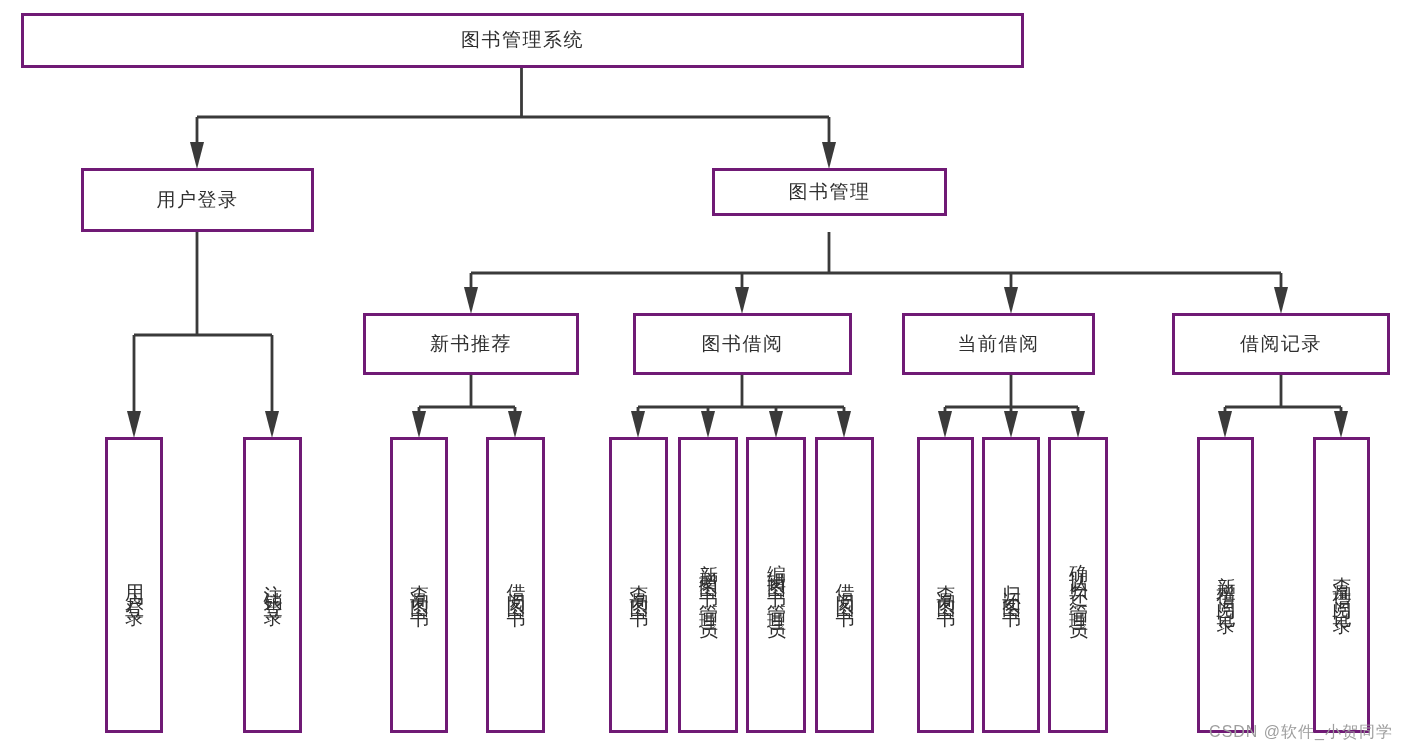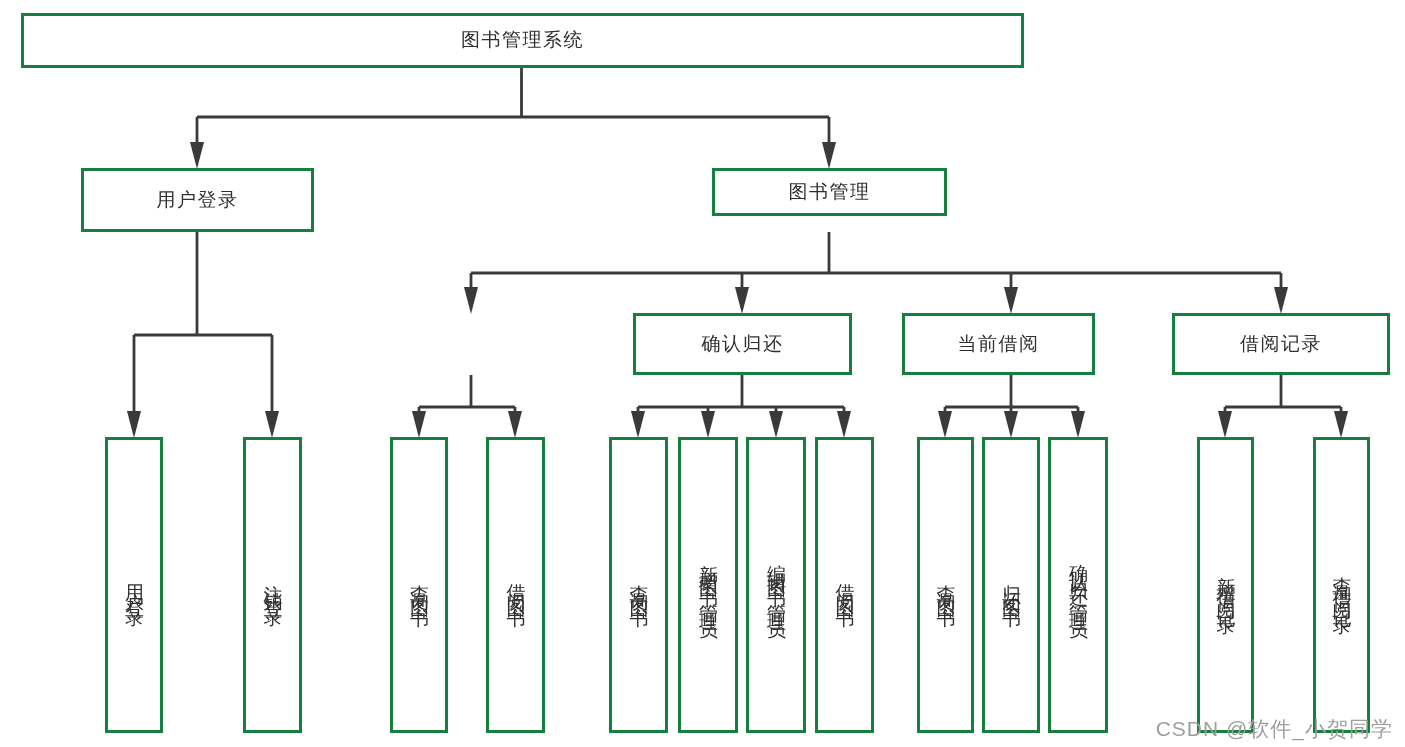--- a/index.html
+++ b/index.html
@@ -7,21 +7,21 @@
     position:relative;
     width:1405px;height:747px;
     background:#ffffff;
     font-family:"Liberation Sans","DejaVu Sans",sans-serif;
     overflow:hidden;
   }
   .edges{position:absolute;left:0;top:0;width:1405px;height:747px;}
   .box{
     position:absolute;
     box-sizing:border-box;
-    border:3px solid #15803d;
+    border:3px solid #701a75;
     background:#ffffff;
     display:flex;
     align-items:center;
     justify-content:center;
     color:#2f2f2f;
     font-size:19px;
     letter-spacing:1.5px;
     text-align:center;
     line-height:1.2;
   }
@@ -29,21 +29,21 @@
     writing-mode:vertical-lr;
     text-orientation:mixed;
     letter-spacing:8px;
     font-size:19px;
     padding:6px 0;
   }
   .watermark{
     position:absolute;
     right:12px;
     bottom:4px;
-    font-size:21px;
+    font-size:16px;
     color:#9e9e9e;
     letter-spacing:1px;
     white-space:nowrap;
   }
 </style>
 </head>
 <body>
 
 <div class="stage">
 
@@ -77,21 +77,22 @@
       <polygon points="1225,438 1218,411 1232,411"></polygon>
       <polygon points="1341,438 1334,411 1348,411"></polygon>
     </g>
   </svg>
 
   <div class="box" style="left:21px;top:13px;width:1003px;height:55px">图书管理系统</div>
 
   <div class="box" style="left:81px;top:168px;width:233px;height:64px">用户登录</div>
   <div class="box" style="left:712px;top:168px;width:235px;height:48px">图书管理</div>
 
-  <div class="box" style="left:633px;top:313px;width:219px;height:62px">确认归还</div>
+  <div class="box" style="left:363px;top:313px;width:216px;height:62px">新书推荐</div>
+  <div class="box" style="left:633px;top:313px;width:219px;height:62px">图书借阅</div>
   <div class="box" style="left:902px;top:313px;width:193px;height:62px">当前借阅</div>
   <div class="box" style="left:1172px;top:313px;width:218px;height:62px">借阅记录</div>
 
   <div class="box v" style="left:105px;top:437px;width:58px;height:296px">用户登录</div>
   <div class="box v" style="left:243px;top:437px;width:59px;height:296px">注销登录</div>
 
   <div class="box v" style="left:390px;top:437px;width:58px;height:296px">查询图书</div>
   <div class="box v" style="left:486px;top:437px;width:59px;height:296px">借阅图书</div>
 
   <div class="box v" style="left:609px;top:437px;width:59px;height:296px">查询图书</div>

